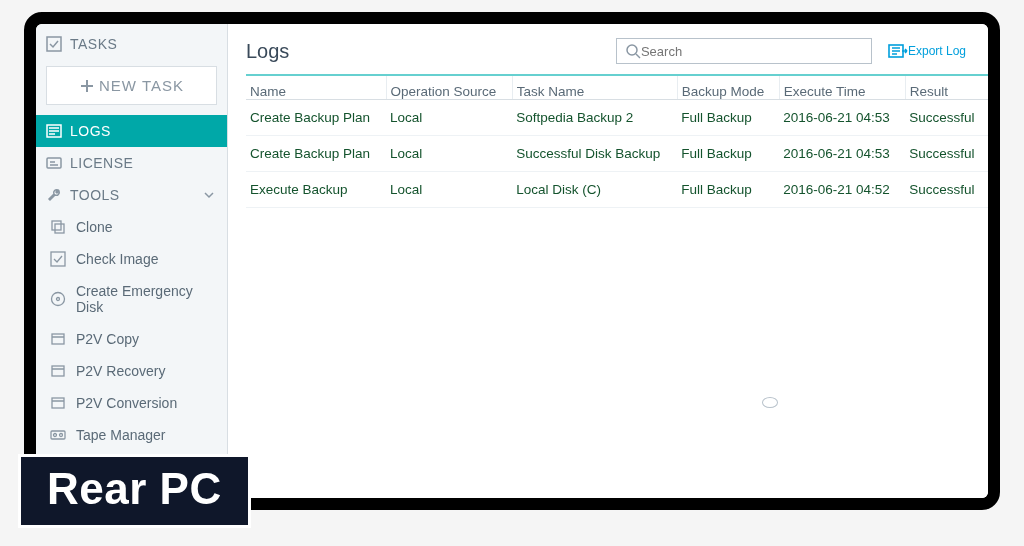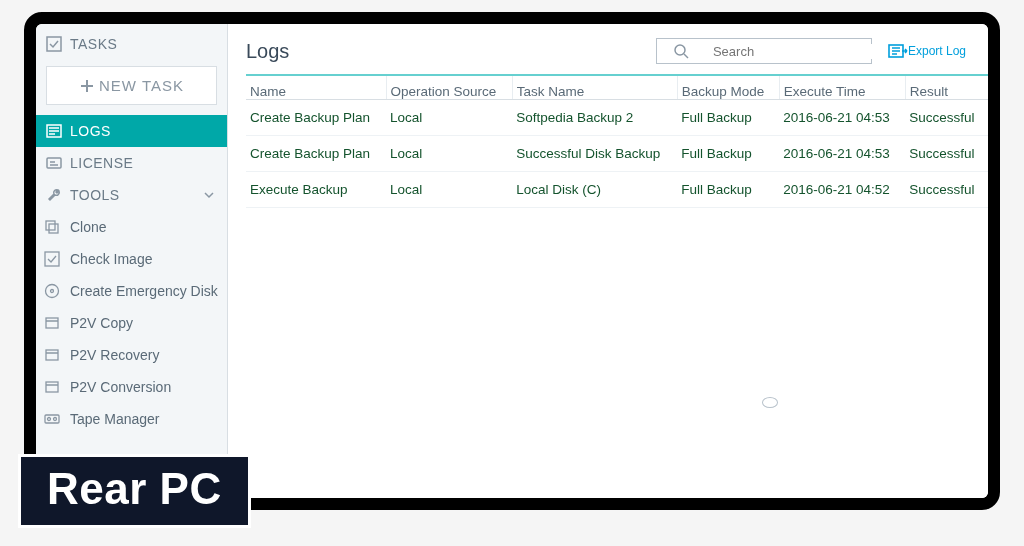--- a/index.html
+++ b/index.html
@@ -63,21 +63,21 @@
       display: flex;
       align-items: center;
       justify-content: center;
       gap: 4px;
       cursor: pointer;
     }
     .sb-item {
       display: flex;
       align-items: center;
       gap: 10px;
-      padding: 8px 8px;
+      padding: 8px 14px;
       color: #5a6a77;
       font-size: 14px;
       cursor: pointer;
     }
     .icon-box {
       width: 16px;
       height: 16px;
       display: inline-flex;
       align-items: center;
       justify-content: center;
@@ -103,23 +103,23 @@
       font-size: 20px;
       color: #3a4a5a;
       font-weight: 400;
       flex-shrink: 0;
     }
     .header-spacer { flex: 1; }
     .search-wrap {
       display: flex;
       align-items: center;
       border: 1px solid #b8c2cb;
-      padding: 4px 16px;
-      width: 216px;
-      gap: 24px;
+      padding: 4px 8px;
+      width: 256px;
+      gap: 0;
     }
     .search-wrap input {
       border: none;
       outline: none;
       flex: 1;
       font-size: 13px;
       color: #6a7a87;
     }
     .export-log {
       display: flex;

